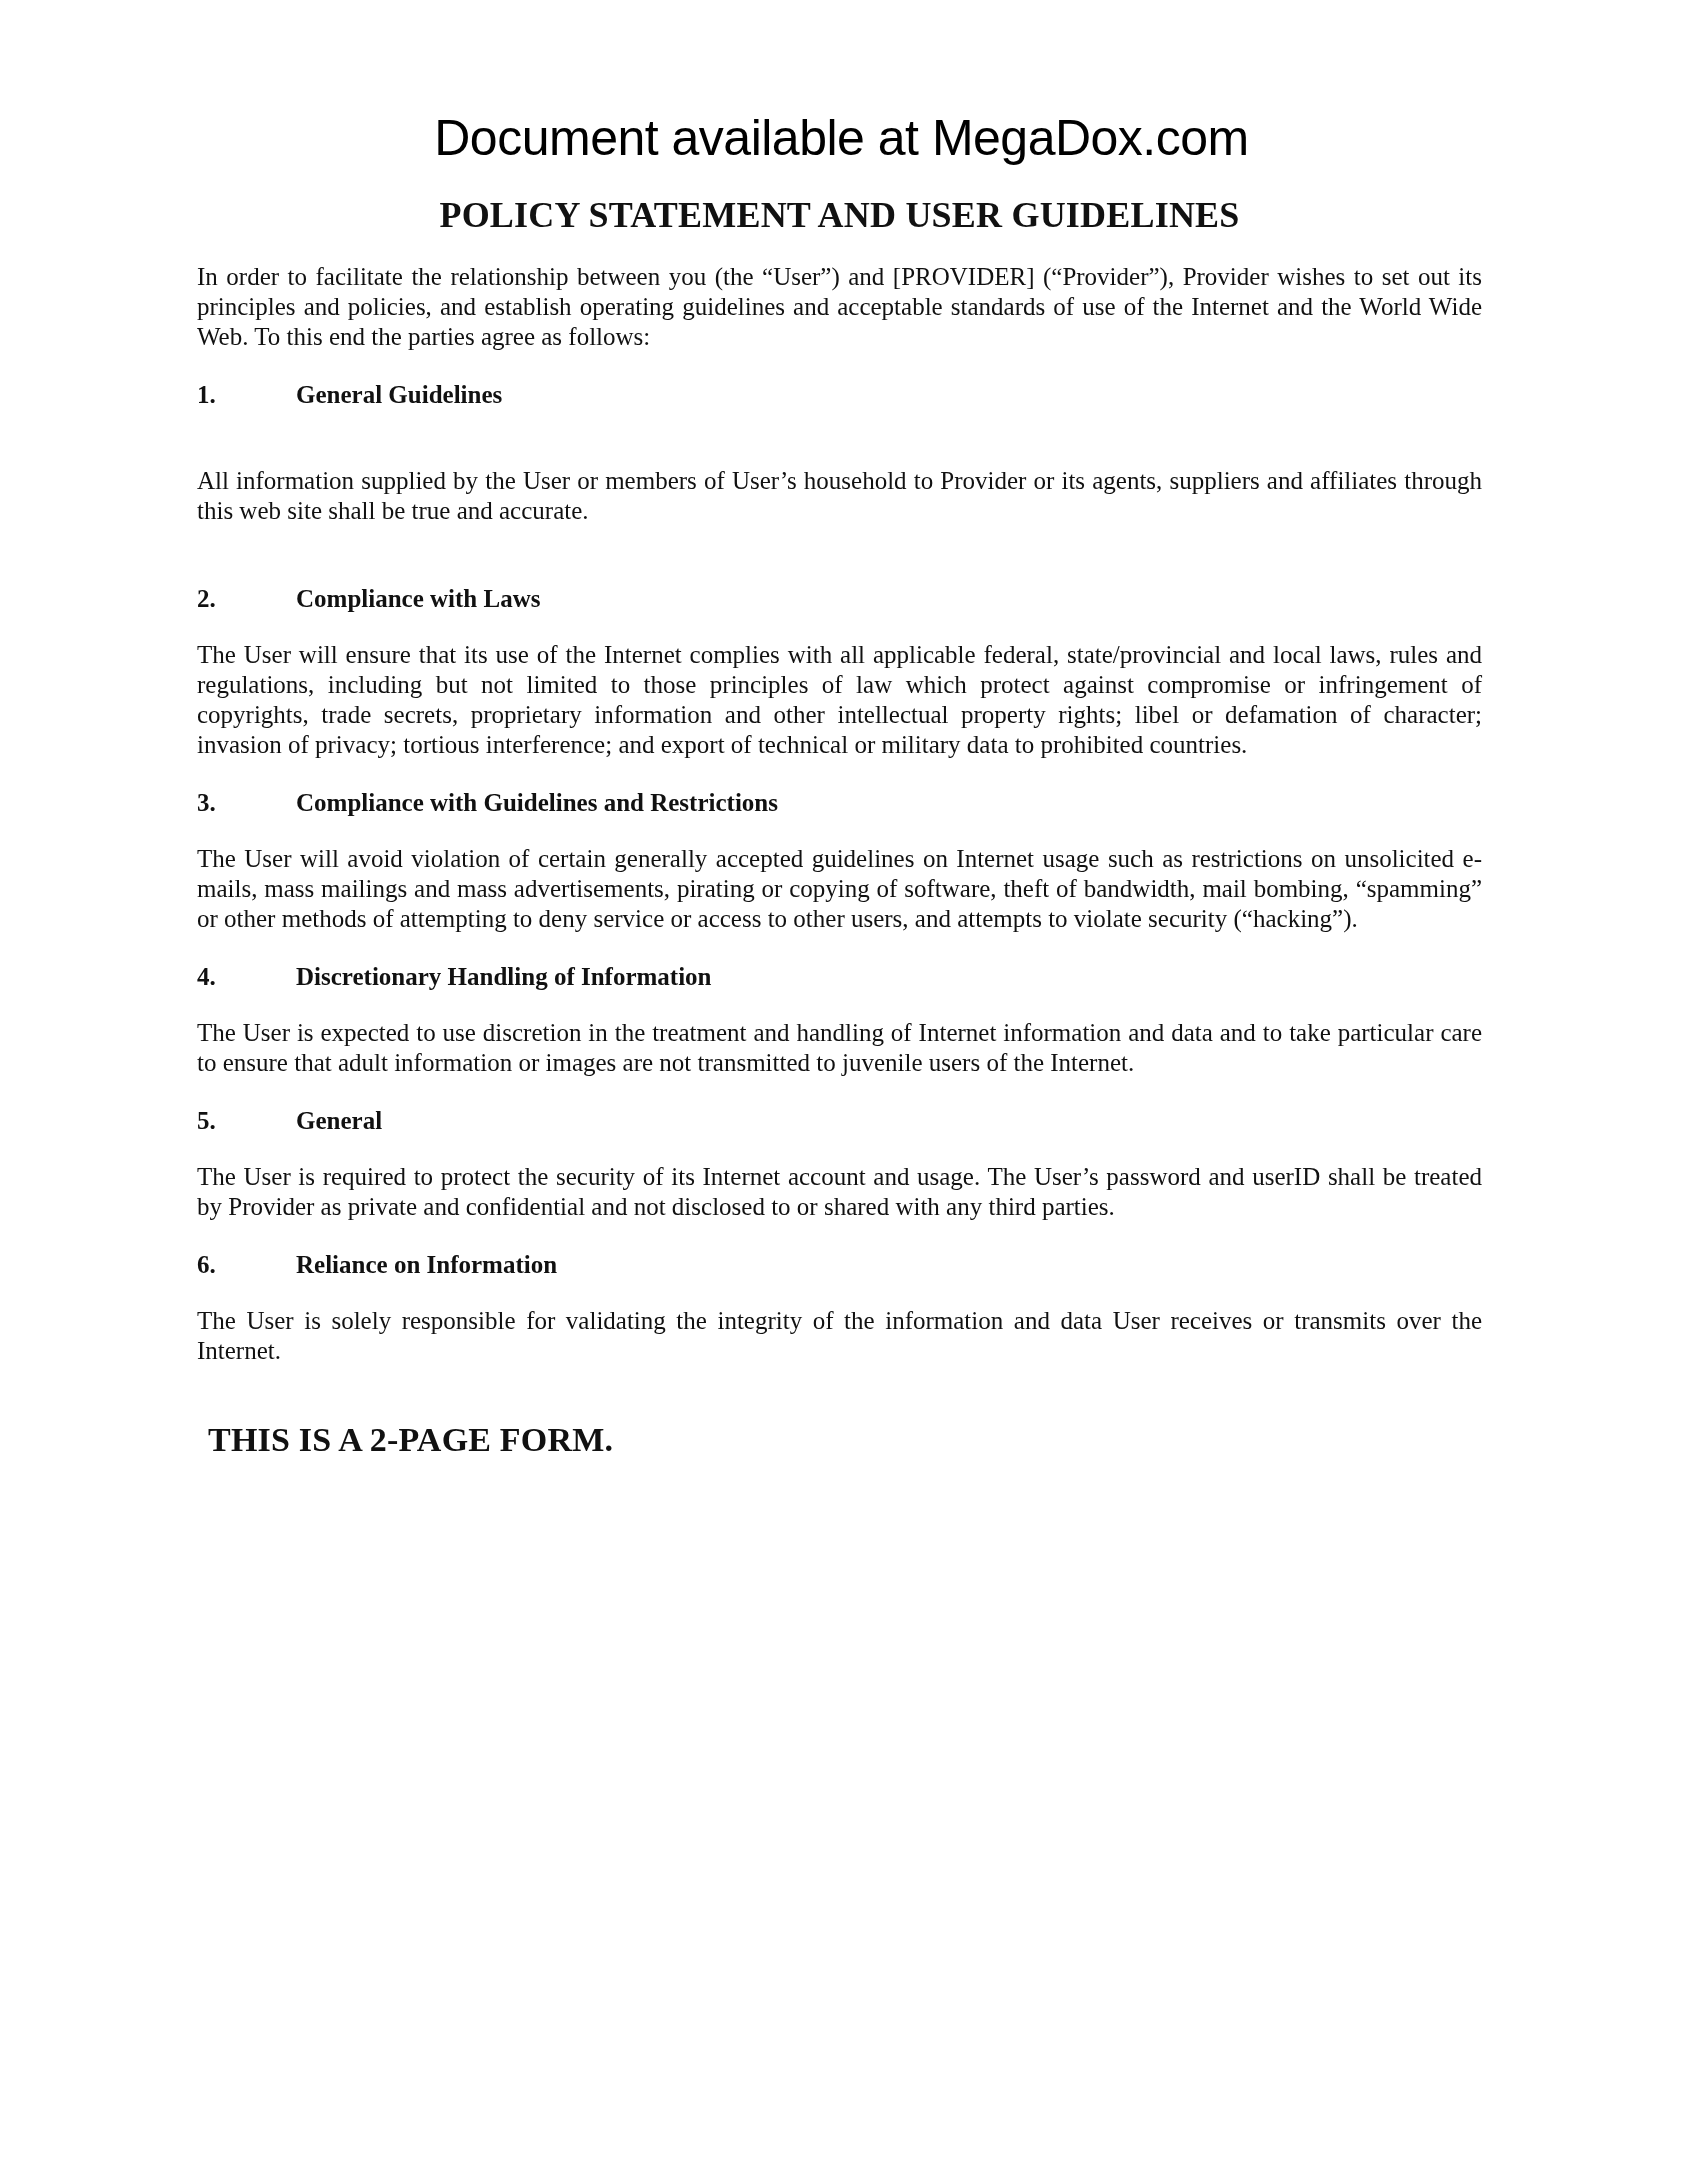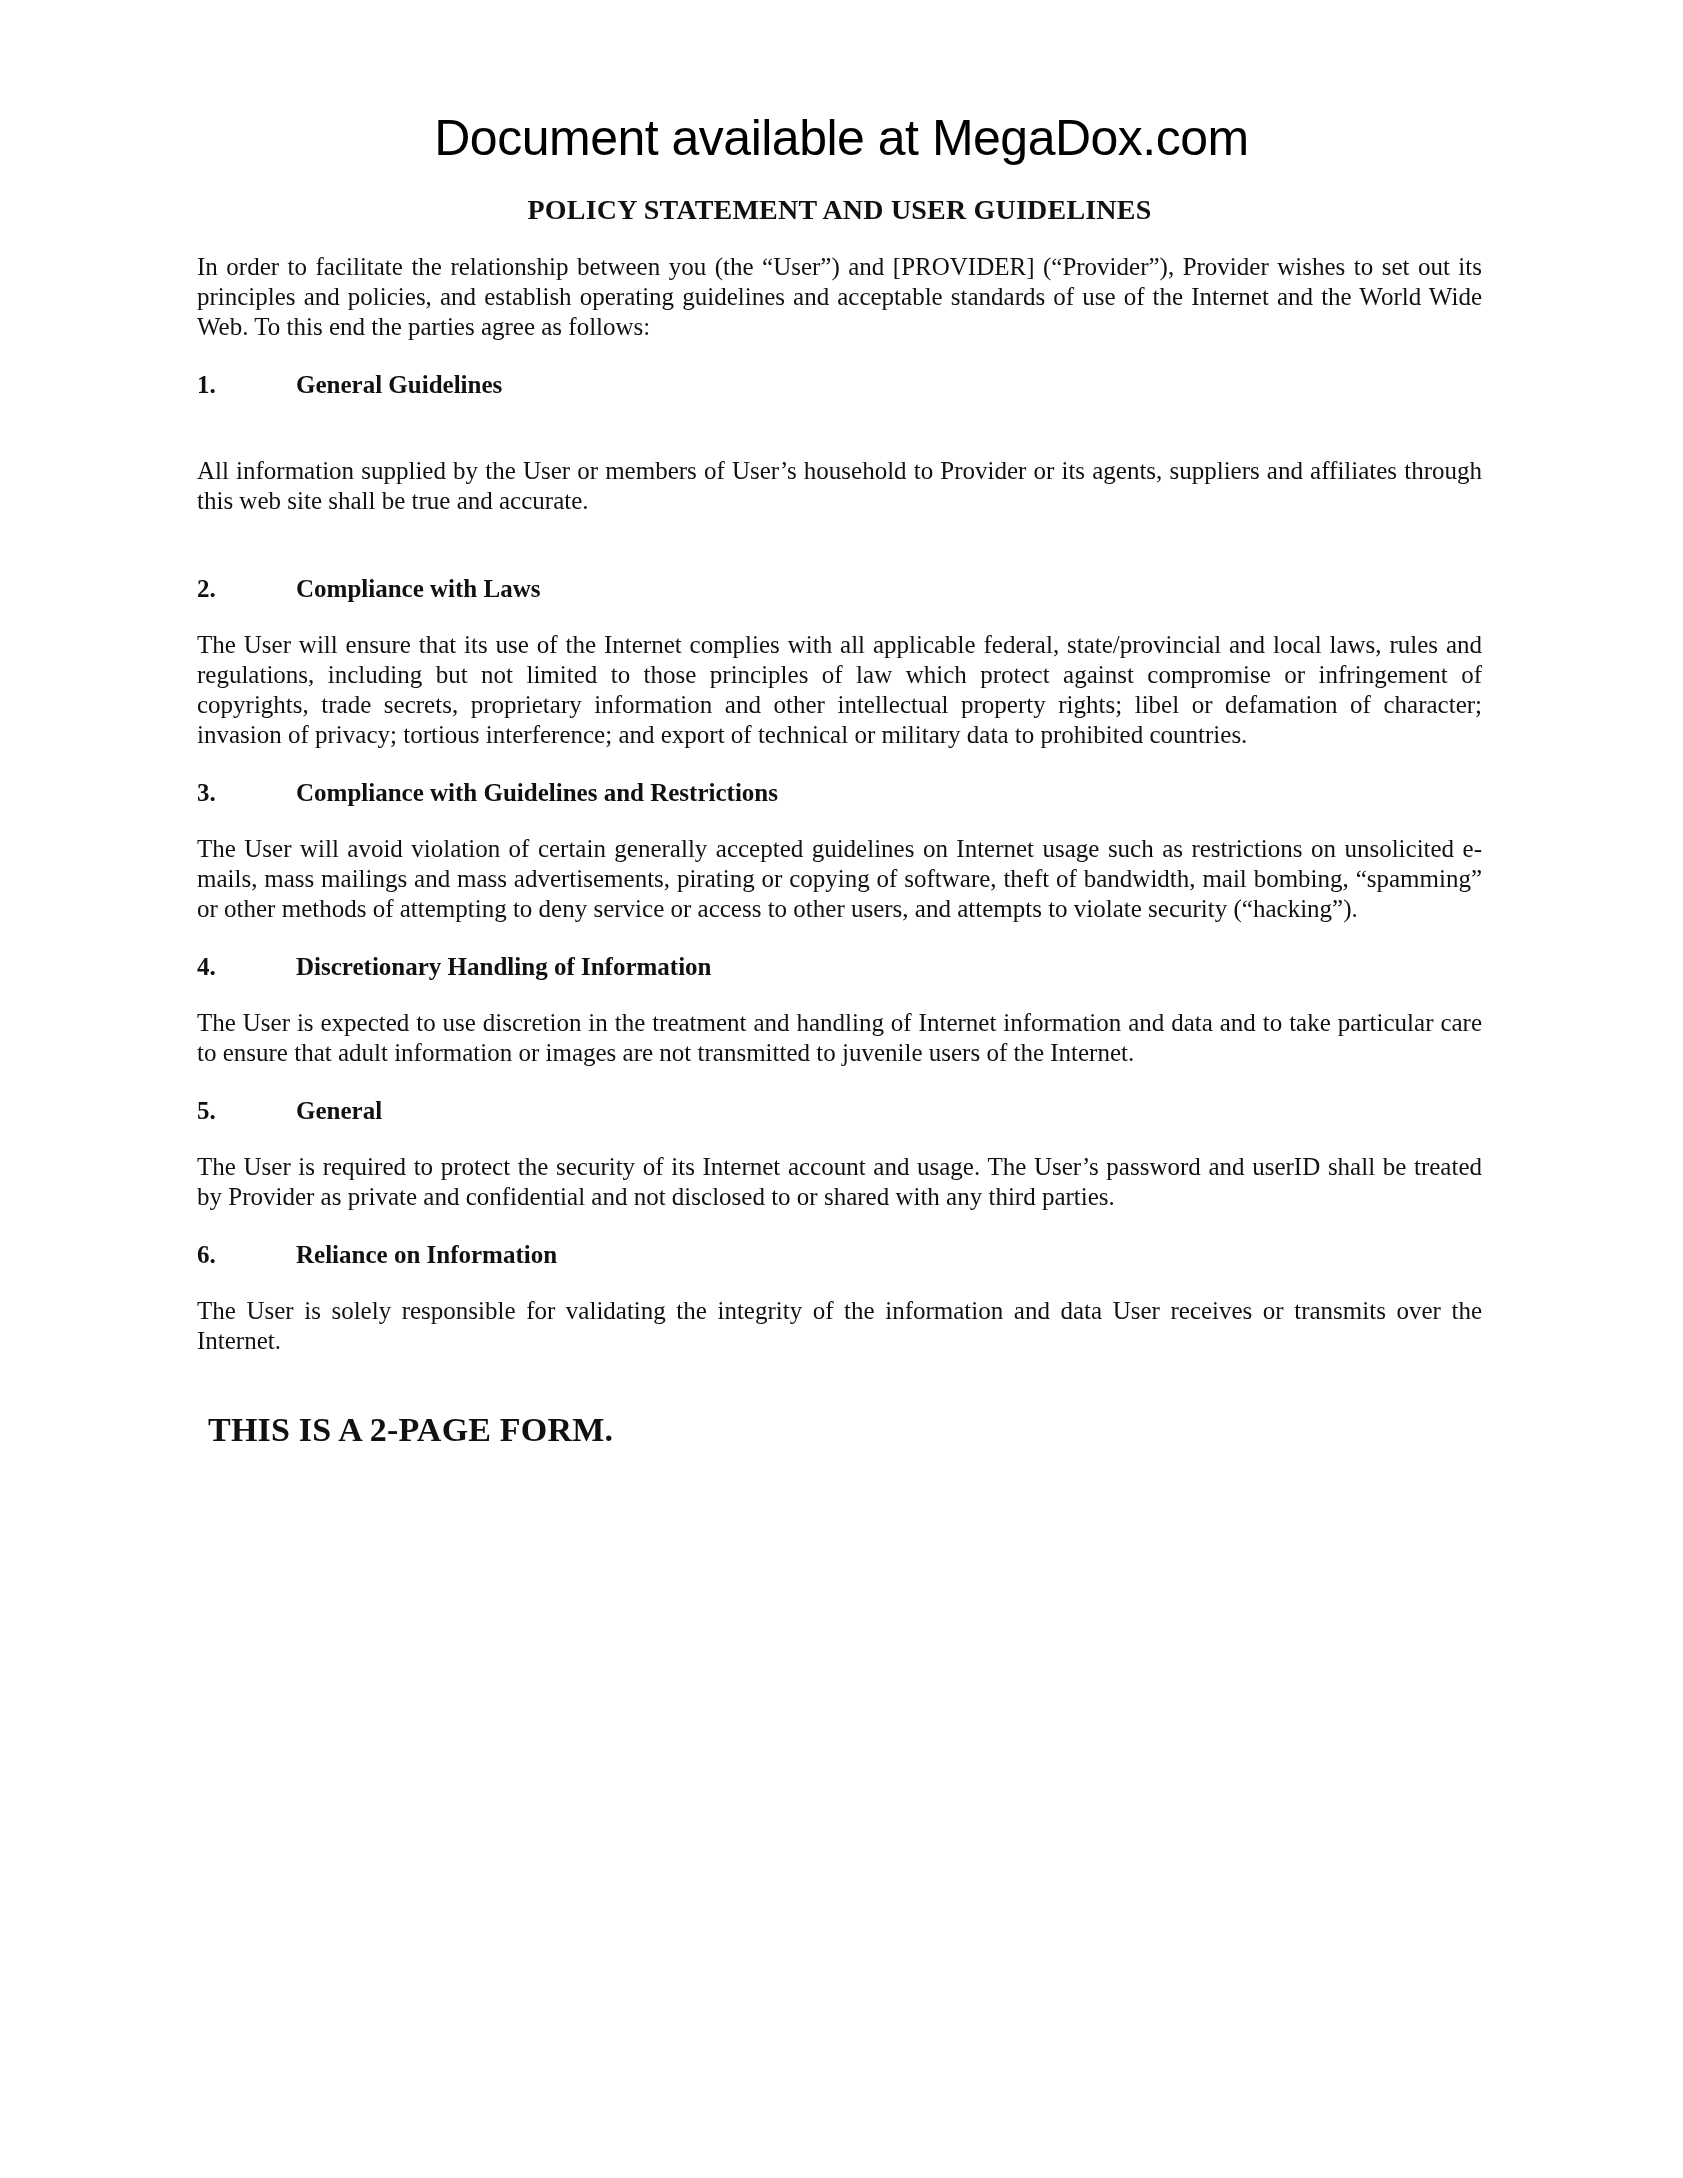--- a/index.html
+++ b/index.html
@@ -8,21 +8,21 @@
     position:absolute; top:73px; left:0; width:1683px; text-align:center;
     font-family:"Liberation Sans", sans-serif; font-size:50px; color:#000000;
     letter-spacing:-0.5px;
     margin-top:36px;
   }
   .page {
     position:absolute; left:197px; top:194px; width:1285px;
     font-family:"Liberation Serif", "DejaVu Serif", serif; color:#111;
   }
   .title {
-    text-align:center; font-weight:bold; font-size:28px; margin:0 0 26px 0;
+    text-align:center; font-weight:bold; font-size:36px; margin:0 0 26px 0;
     letter-spacing:0.2px;
   }
   p.body {
     font-size:25px; line-height:30px; text-align:justify; margin:0;
   }
   .section-head {
     font-weight:bold; font-size:25px; line-height:30px;
     display:flex; margin:28px 0 26px 0;
   }
   .section-head .num { width:99px; }

